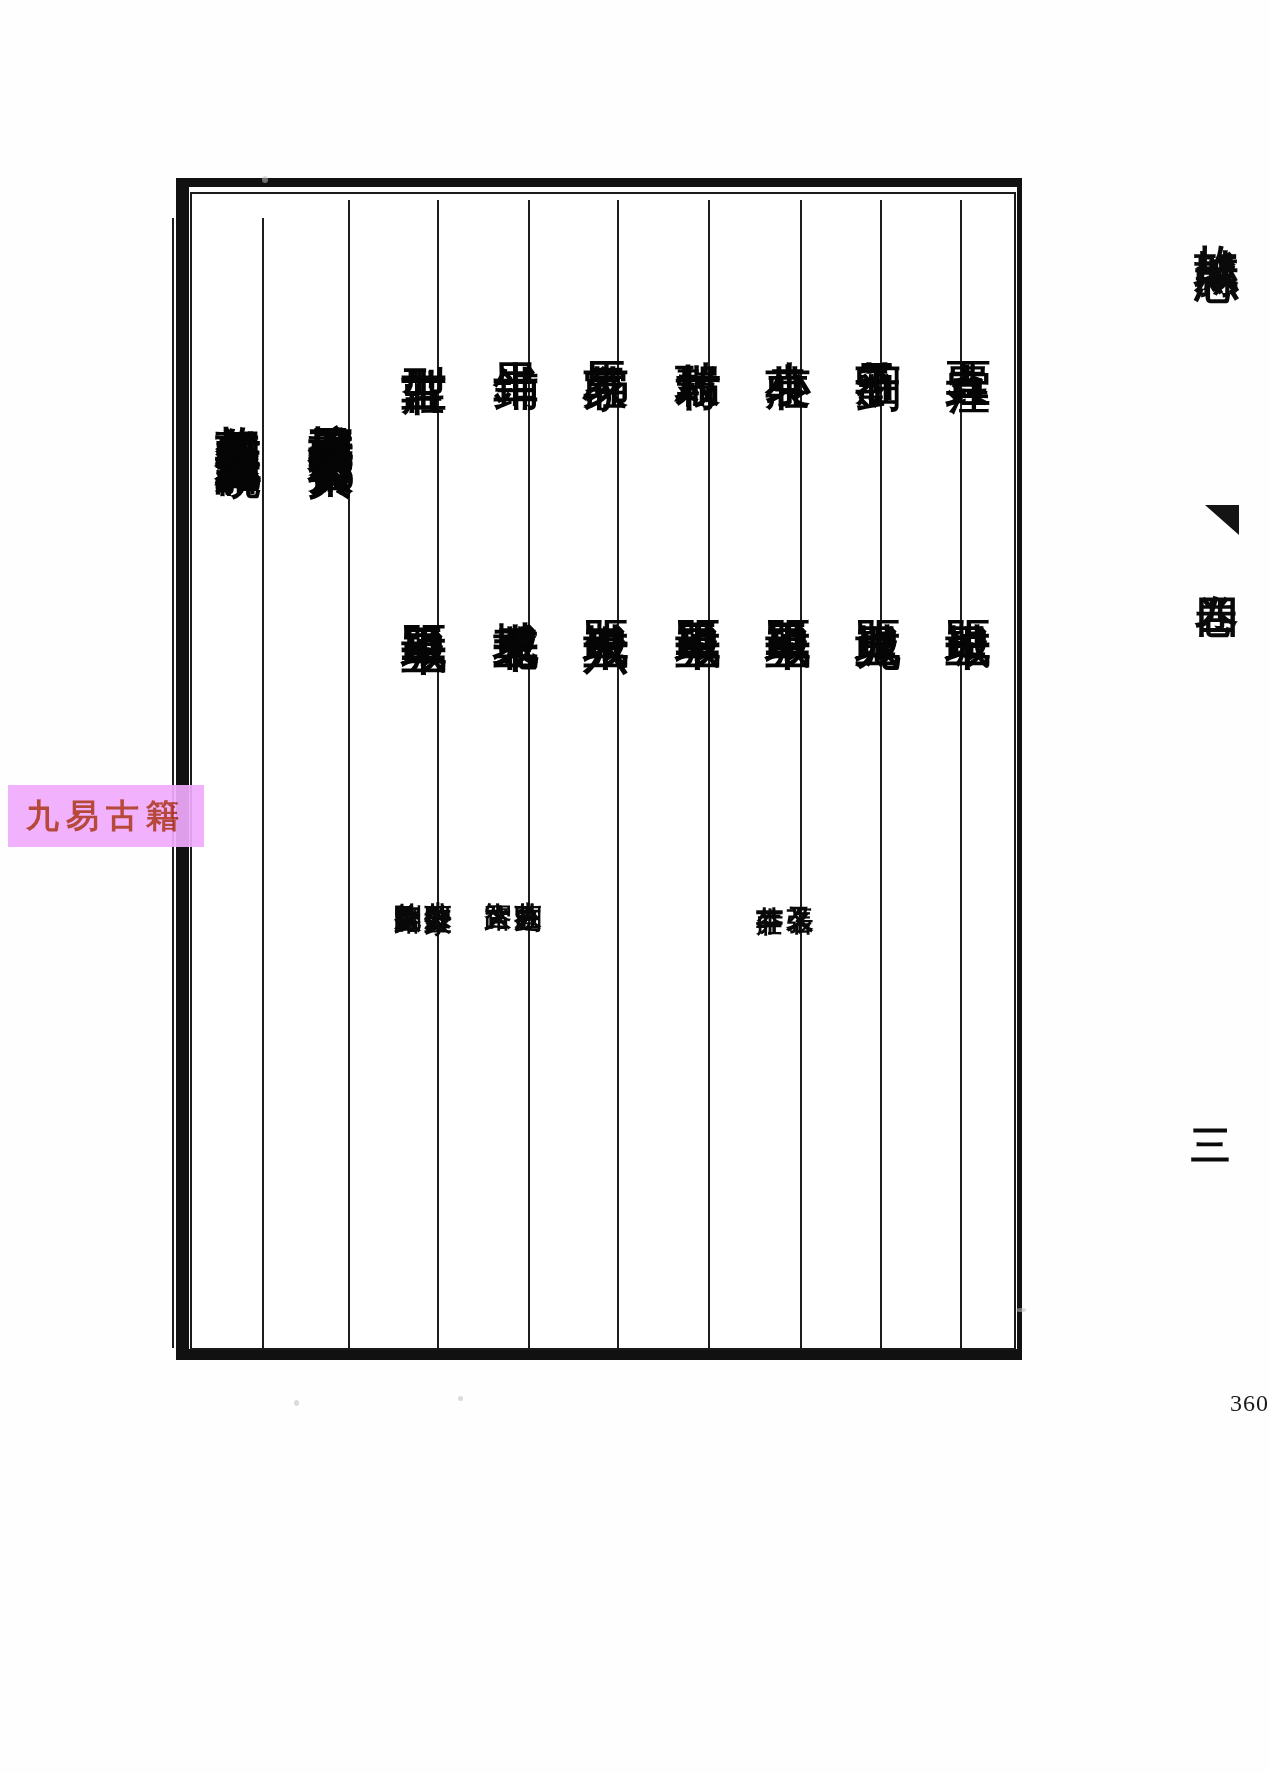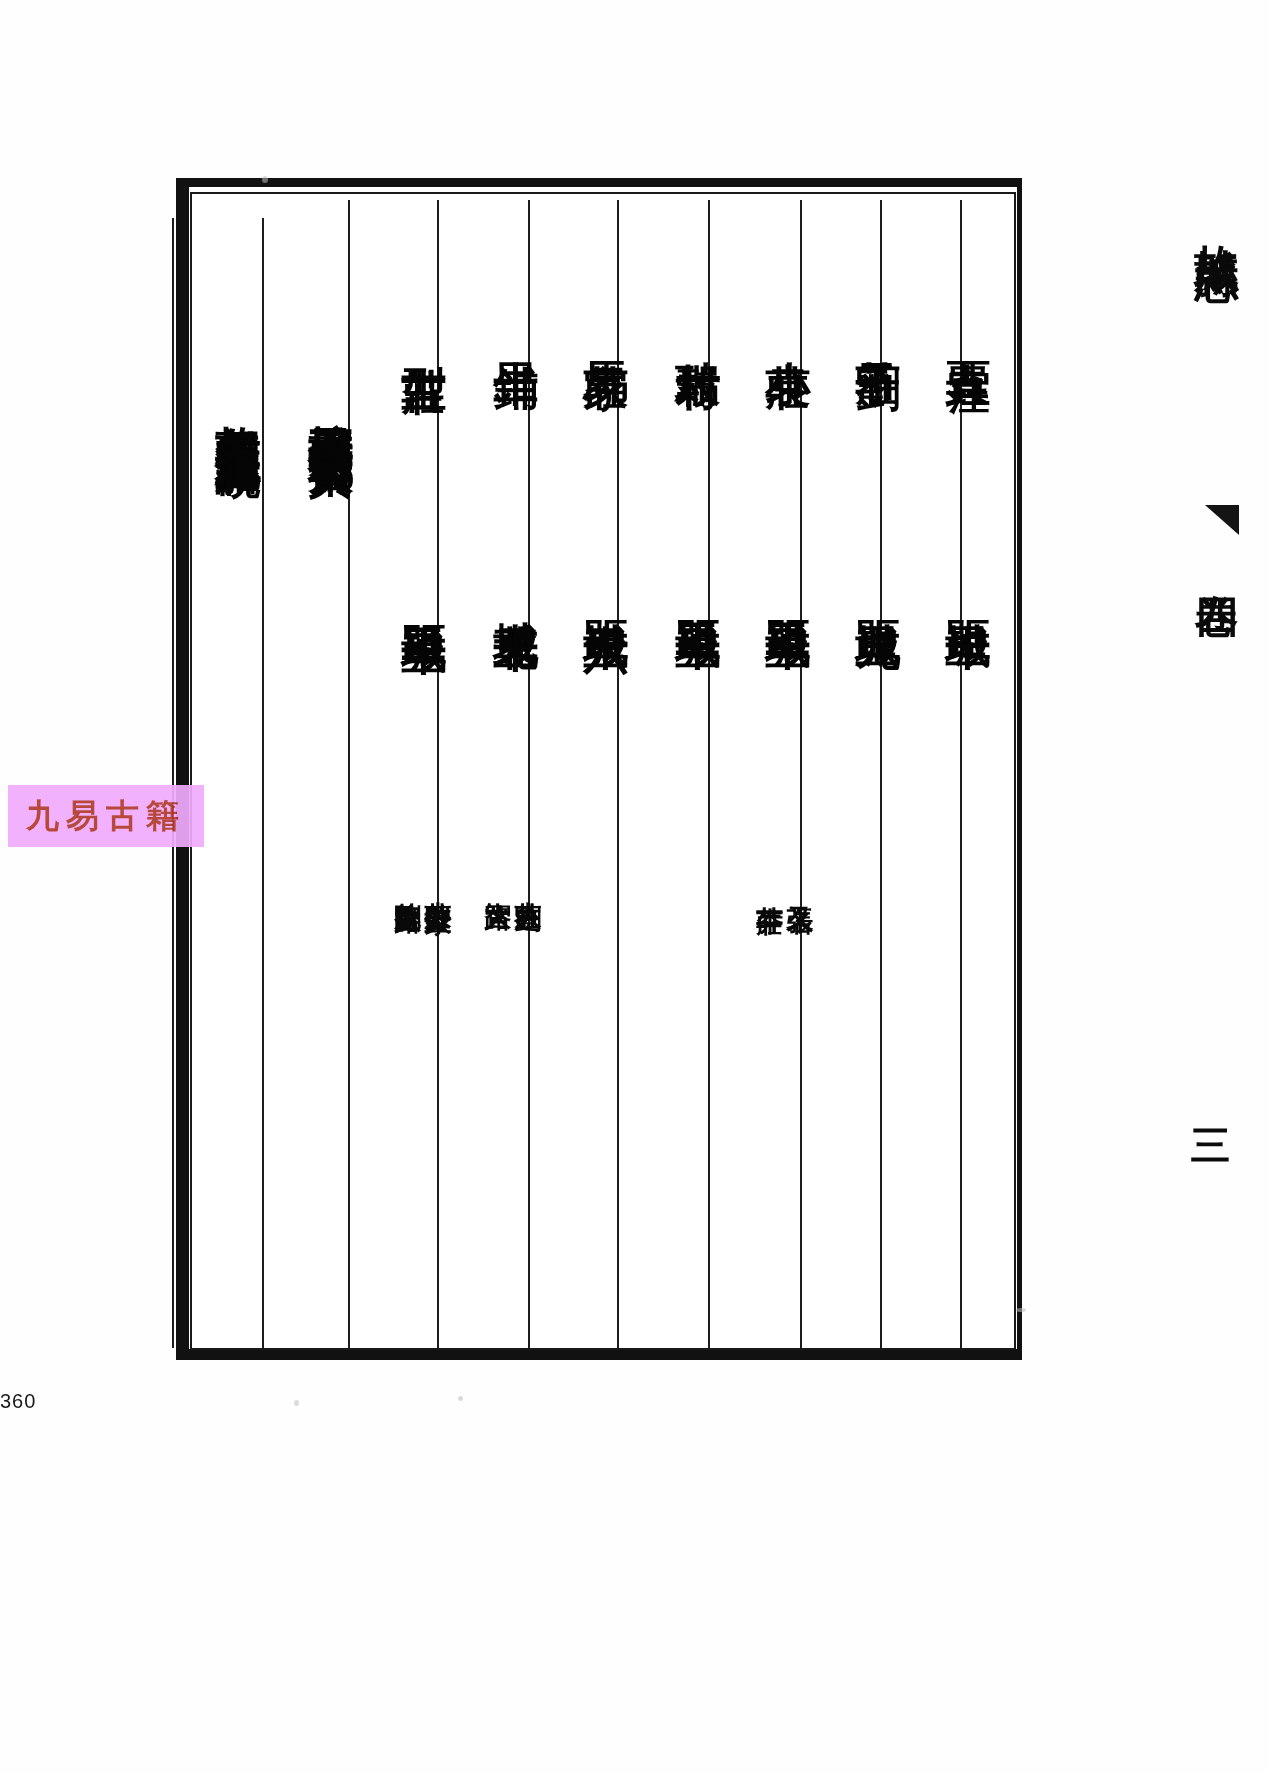--- a/index.html
+++ b/index.html
@@ -124,24 +124,24 @@
     color: #0a0a0a;
     font-family: "DejaVu Serif", "Liberation Serif", serif;
   }
 
   
   #page-number {
     position: absolute;
     left: 0;
     top: 1390px;
     width: 1269px;
-    text-align: left;
-    font-size: 20px;
+    text-align: right;
+    font-size: 24px;
     color: #1a1a1a;
-    font-family: Liberation Sans, sans-serif;
+    font-family: Liberation Serif, serif;
     letter-spacing: 1px;
   }
 
   
   #watermark {
     position: absolute;
     left: 8px;
     top: 752px;
     width: 196px;
     height: 62px;

